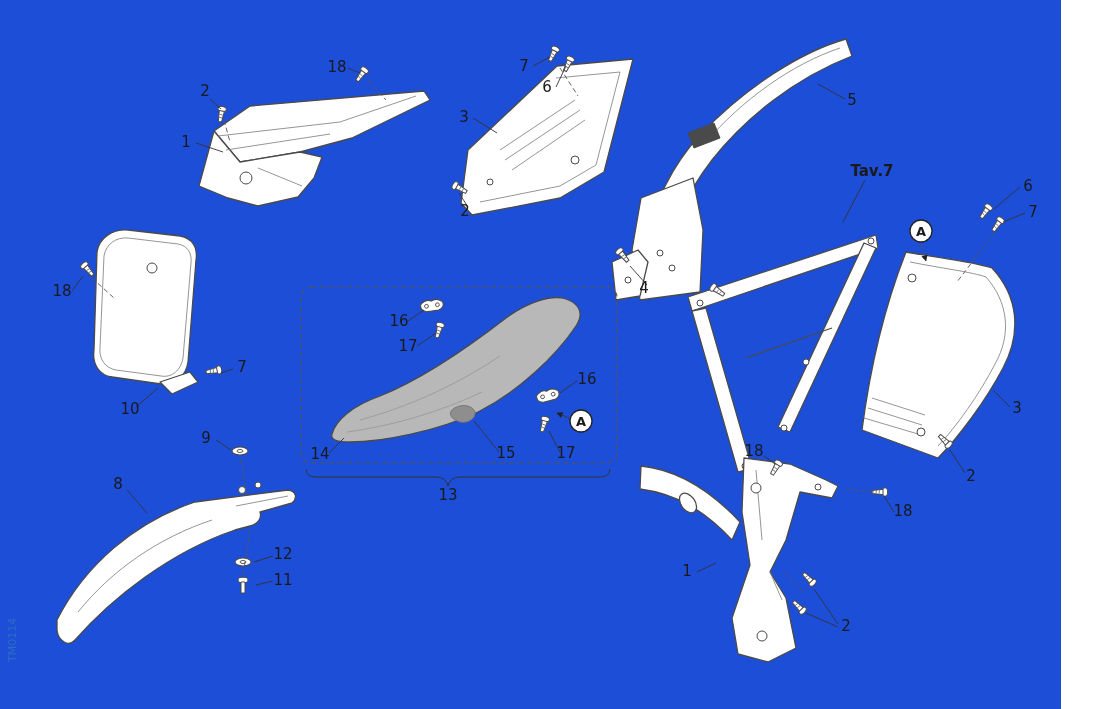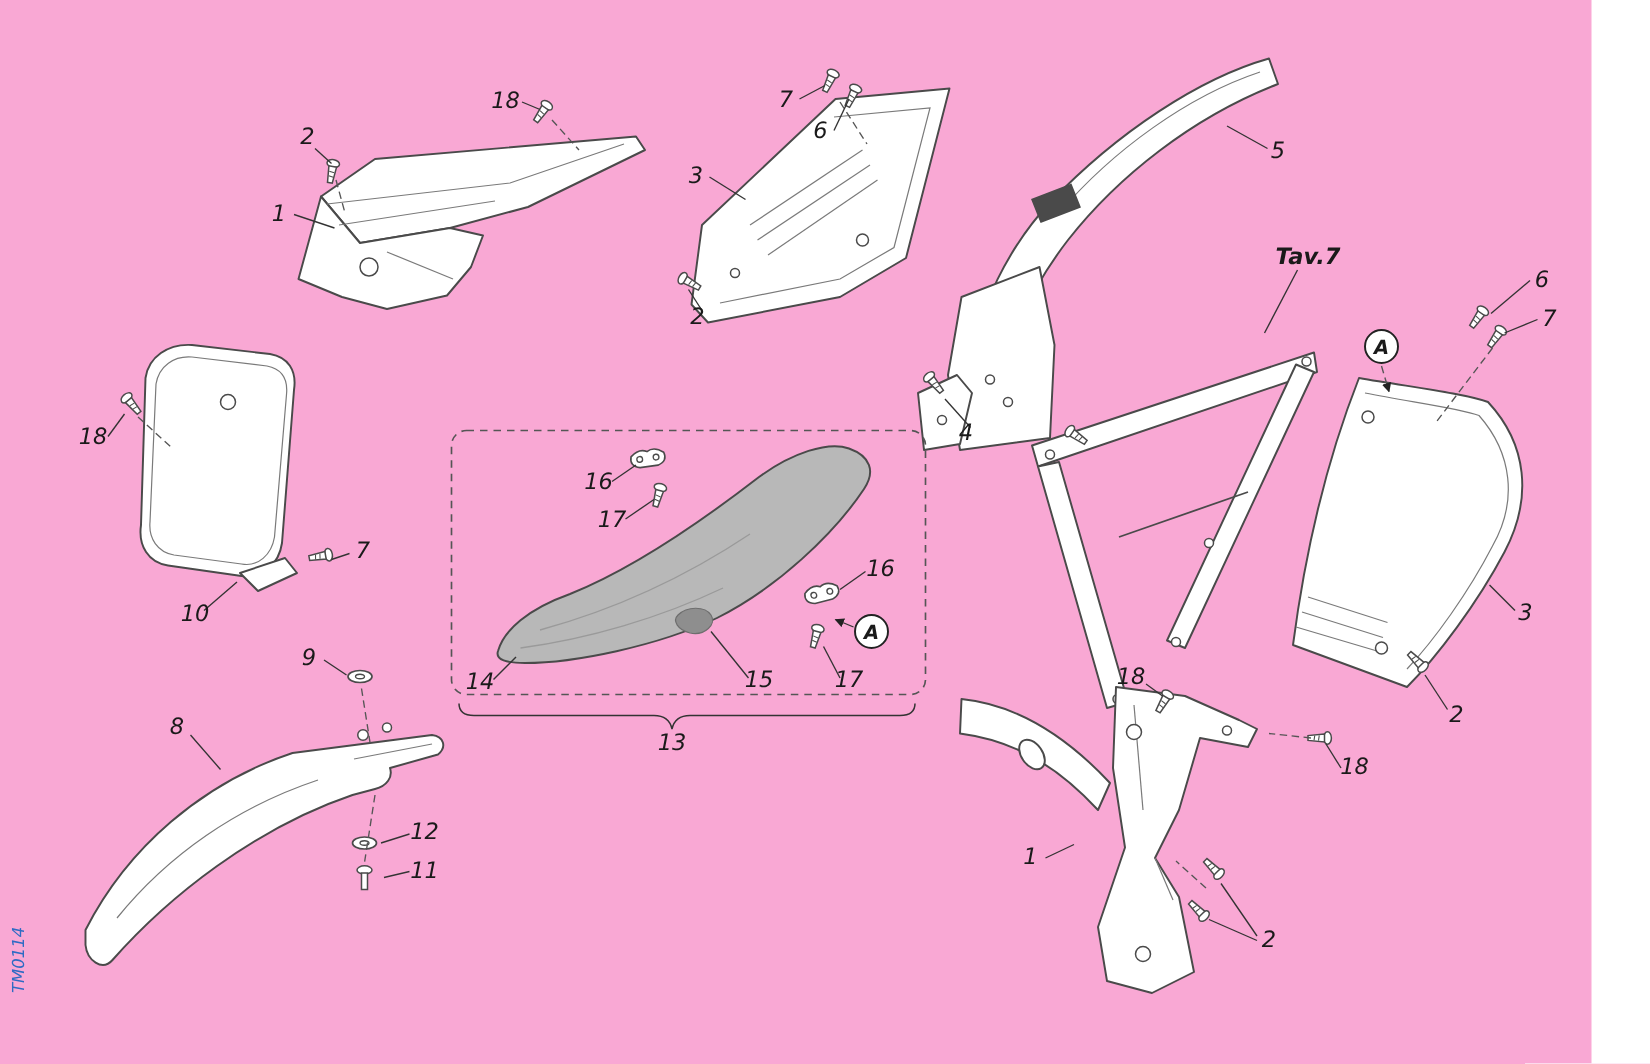--- a/index.html
+++ b/index.html
@@ -1,22 +1,21 @@
 <!DOCTYPE html>
 <html><head>
 <meta charset="utf-8">
 <style>
   html,body{margin:0;padding:0;background:#ffffff;}
   .stage{
     position:relative;
     width:1061px;height:709px;
-    background:#f9a8d4;
+    background:#1d4ed8;
     font-family:"DejaVu Sans", sans-serif;
     overflow:hidden;
-    font-style:italic;
   }
   svg{position:absolute;inset:0;}
   svg text{
     font-family:"DejaVu Sans", sans-serif;
     fill:#1a1a1a;
   }
   .callout{font-size:15px;}
   .ref-label{font-size:15px;font-weight:bold;}
   .marker-label{font-size:13px;font-weight:bold;}
   .drawing-code{font-size:11px;fill:#2e6bc4;}

